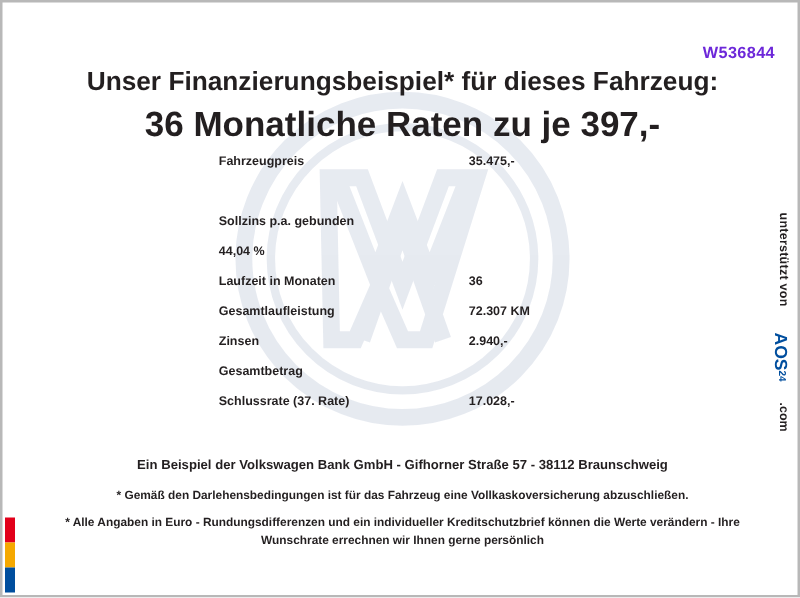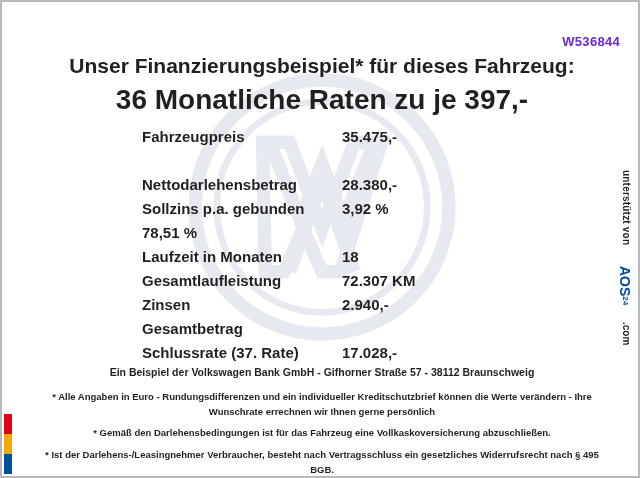--- a/index.html
+++ b/index.html
@@ -80,24 +80,25 @@
 
   .table {
     position: absolute;
     top: 122px;
     left: 140px;
     width: 360px;
   }
   .row {
     display: flex;
     height: 24px;
-    align-items: center;
-    font-size: 15px;
-    font-weight: bold;
-    color: #231f20;
+    align-items: flex-start;
+    font-size: 10px;
+    font-weight: bold;
+    color: #231f20;
+    margin-left: 33px;
   }
   .row .lbl { width: 200px; }
   .row .val { flex: 1; }
 
   .bankline {
     position: absolute;
     top: 364px;
     left: 0;
     width: 640px;
     text-align: center;
@@ -191,33 +192,28 @@
   <div class="subheadline">36 Monatliche Raten zu je 397,-</div>
 
   <div class="table">
     <div class="row">
       <span class="lbl">Fahrzeugpreis</span>
       <span class="val">35.475,-</span>
     </div>
     <div class="row">
     </div>
     <div class="row">
-      <span class="lbl">Nettodarlehensbetrag</span>
-      <span class="val">28.380,-</span>
-    </div>
-    <div class="row">
       <span class="lbl">Sollzins p.a. gebunden</span>
-      <span class="val">3,92 %</span>
-    </div>
-    <div class="row">
-      <span class="val">78,51 %</span>
+    </div>
+    <div class="row">
+      <span class="val">44,04 %</span>
     </div>
     <div class="row">
       <span class="lbl">Laufzeit in Monaten</span>
-      <span class="val">18</span>
+      <span class="val">36</span>
     </div>
     <div class="row">
       <span class="lbl">Gesamtlaufleistung</span>
       <span class="val">72.307 KM</span>
     </div>
     <div class="row">
       <span class="lbl">Zinsen</span>
       <span class="val">2.940,-</span>
     </div>
     <div class="row">
@@ -225,23 +221,22 @@
     </div>
     <div class="row">
       <span class="lbl">Schlussrate (37. Rate)</span>
       <span class="val">17.028,-</span>
     </div>
   </div>
 
   <div class="bankline">Ein Beispiel der Volkswagen Bank GmbH - Gifhorner Straße 57 - 38112 Braunschweig</div>
 
   <div class="notes">
+    <p>* Gemäß den Darlehensbedingungen ist für das Fahrzeug eine Vollkaskoversicherung abzuschließen.</p>
     <p>* Alle Angaben in Euro - Rundungsdifferenzen und ein individueller Kreditschutzbrief können die Werte verändern - Ihre Wunschrate errechnen wir Ihnen gerne persönlich</p>
-    <p>* Gemäß den Darlehensbedingungen ist für das Fahrzeug eine Vollkaskoversicherung abzuschließen.</p>
-    <p>* Ist der Darlehens-/Leasingnehmer Verbraucher, besteht nach Vertragsschluss ein gesetzliches Widerrufsrecht nach § 495 BGB.</p>
   </div>
 
   <div class="vert">
     <span class="vtxt">unterstützt von</span>
     <span class="vlogo"><span>AOS</span><span class="sup">24</span></span>
     <span class="vdom">.com</span>
   </div>
 
 </div>
 

